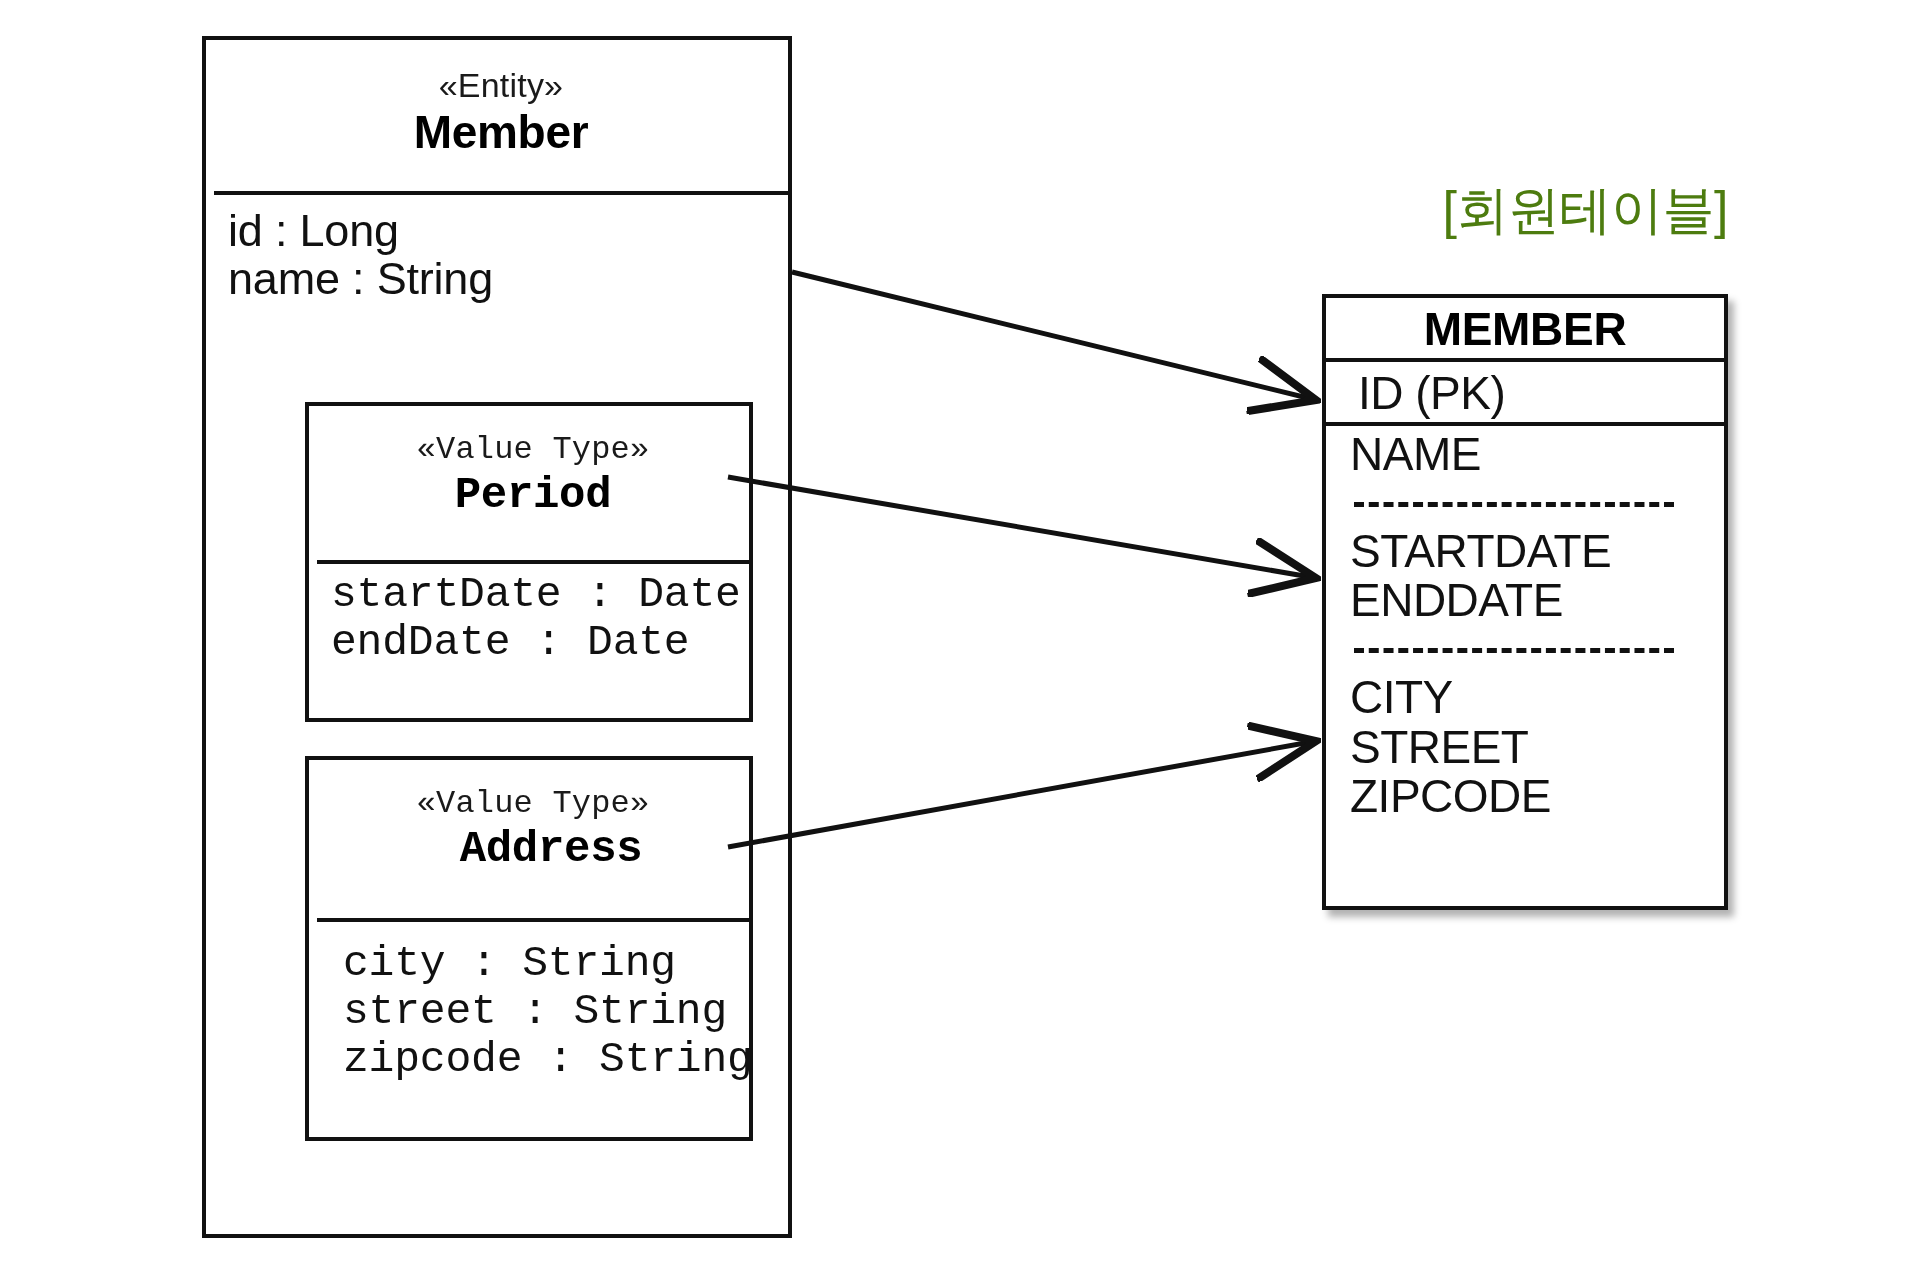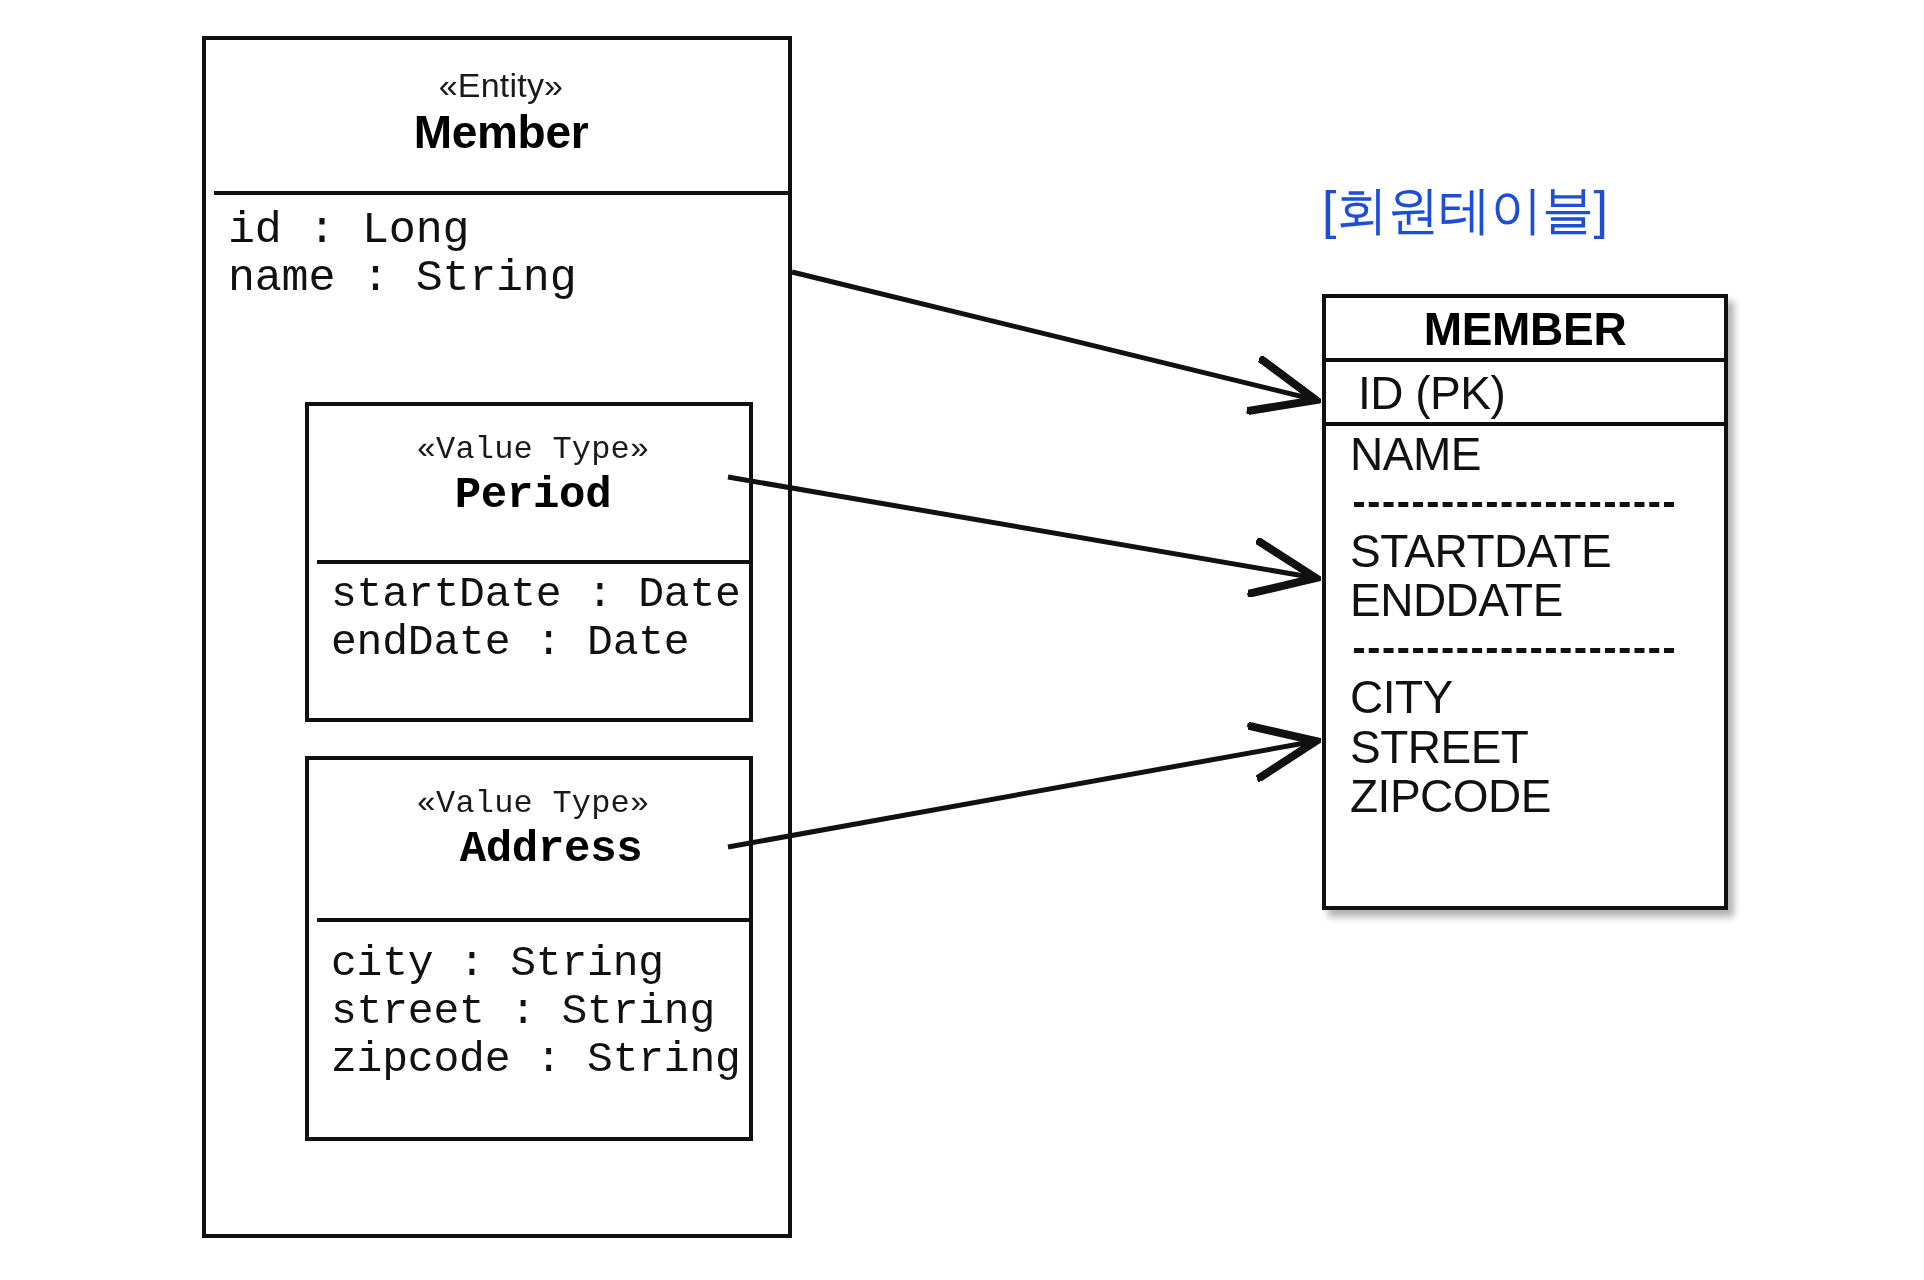--- a/index.html
+++ b/index.html
@@ -78,21 +78,20 @@
     top: 36px;
     width: 590px;
     height: 1202px;
   }
   #member-box > .uml-header {
     height: 155px;
   }
   #member-box > .uml-attrs {
     padding-left: 22px;
     padding-top: 12px;
-    font-family: Liberation Mono, monospace;
   }
   #member-box .attr-line {
     font-size: 45px;
     line-height: 1.07;
   }
 
   
   #period-box {
     left: 83px;
     top: 362px;
@@ -118,46 +117,47 @@
     height: 385px;
   }
   #address-box > .uml-header {
     height: 162px;
   }
   #address-box .stereotype { font-size: 32px; }
   #address-box .classname  { font-size: 44px; padding-left: 36px; }
   #address-box > .uml-attrs {
     padding-left: 22px;
     padding-top: 18px;
+    margin-left: 12px;
   }
   #address-box .attr-line { font-size: 43px; line-height: 1.12; }
 
   
   #member-box { }
   .nested-wrap {
     position: absolute;
     left: 16px; top: 0;
     width: 100%; height: 100%;
     pointer-events: none;
     font-family: Liberation Mono, monospace;
   }
   .nested-wrap > * { pointer-events: auto; }
 
   
   #table-caption {
     position: absolute;
     left: 1322px;
     top: 182px;
     width: 406px;
-    text-align: left;
+    text-align: right;
     font-size: 52px;
     font-weight: 400;
     line-height: 1.1;
     letter-spacing: -0.5px;
-    color: #1d4ed8;
+    color: #4d7c0f;
   }
 
   
   #member-table {
     position: absolute;
     left: 1322px;
     top: 294px;
     width: 406px;
     height: 616px;
     background: #ffffff;

